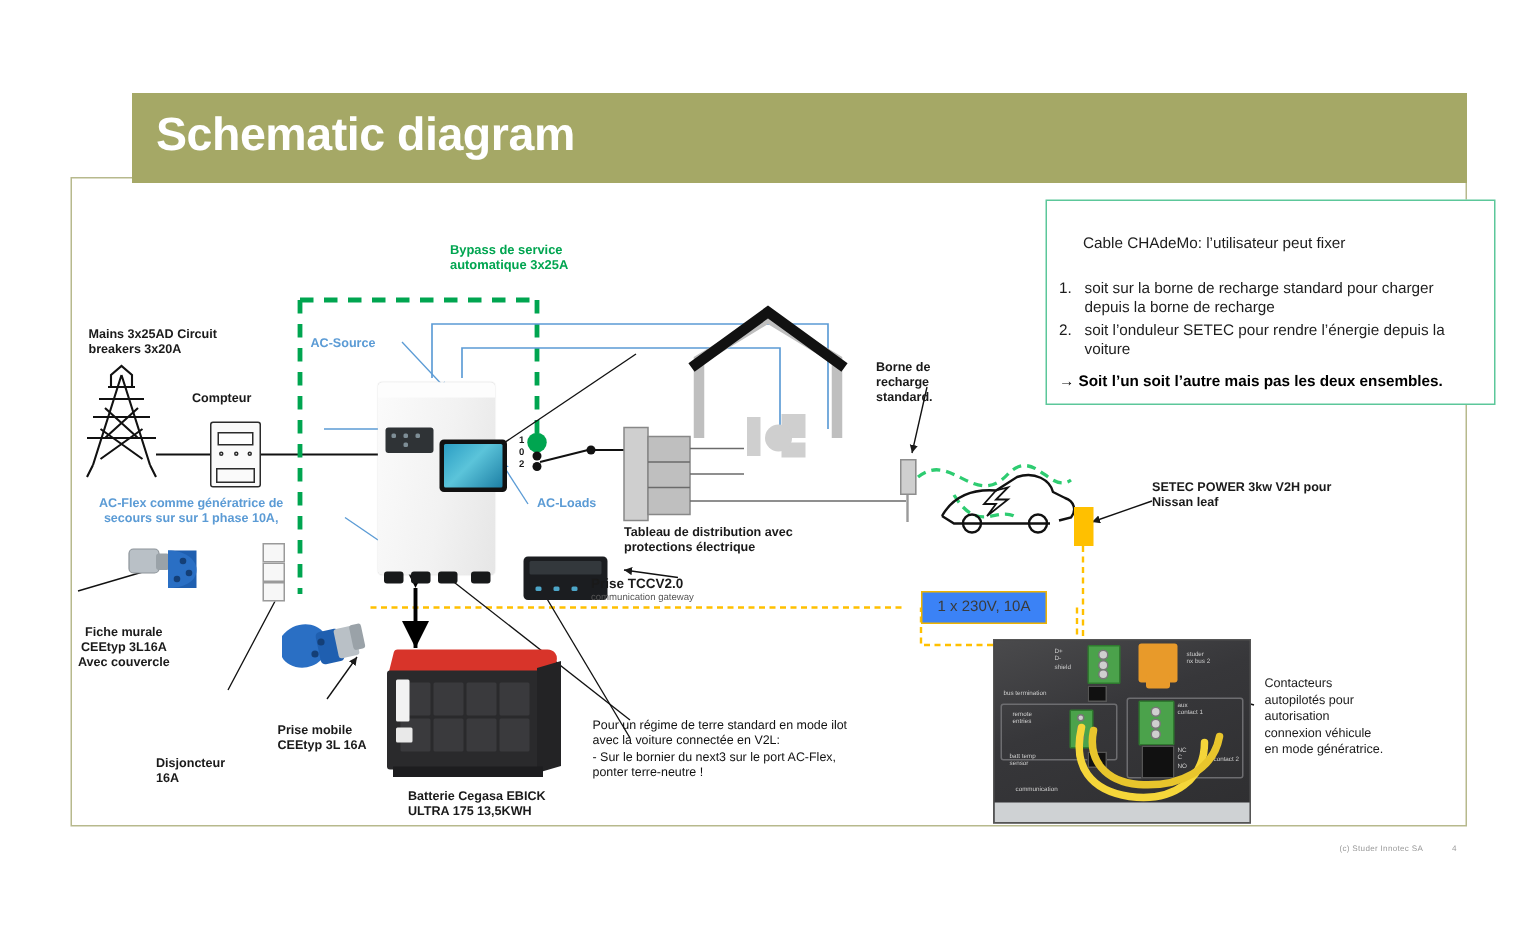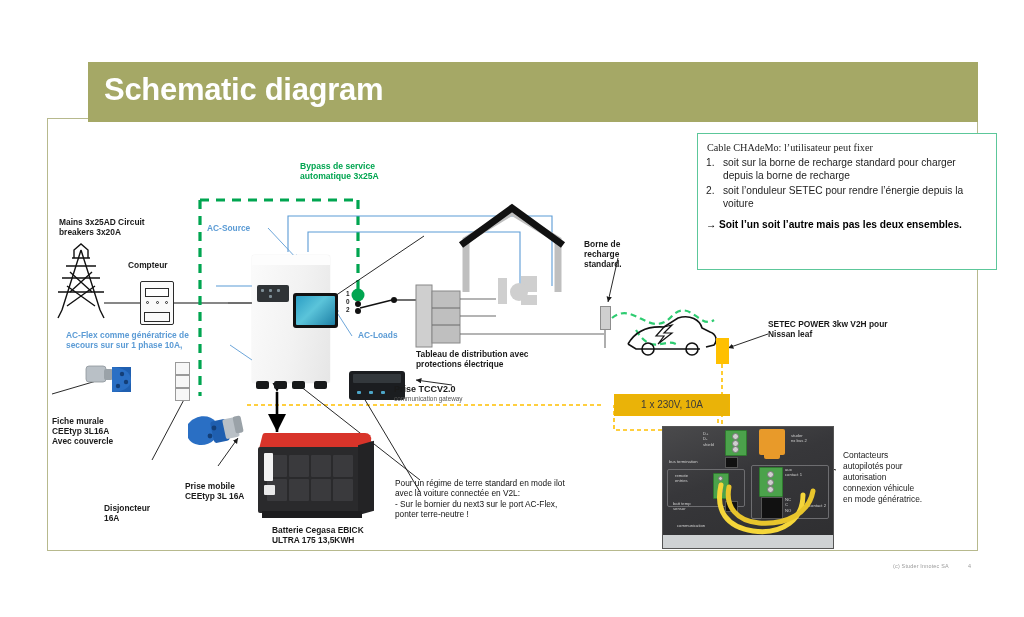--- a/index.html
+++ b/index.html
@@ -31,31 +31,31 @@
   .lbl-green{position:absolute;color:#00a550;font-size:8.6px;font-weight:bold;line-height:1.2;white-space:pre-line;}
   .lbl-sm{position:absolute;color:#555;font-size:6.4px;line-height:1.2;white-space:pre-line;}
   .lbl-body{position:absolute;color:#111;font-size:8.3px;font-weight:normal;line-height:1.25;white-space:pre-line;}
 
   
   .callout{
     position:absolute;left:697px;top:133px;width:300px;height:137px;
     border:1.4px solid #5cc79a;background:#ffffff;box-sizing:border-box;
     padding:6px 8px 4px 8px;
   }
-  .callout p{margin:1px;font-size:10.2px;color:#1d1d1d;line-height:1.33;font-family:Liberation Serif, serif;}
+  .callout p{margin:16px;font-size:10.2px;color:#1d1d1d;line-height:1.33;}
   .callout ol{margin:0;padding:0;list-style:none;}
   .callout li{font-size:10.2px;color:#1d1d1d;line-height:1.33;
     padding-left:17px;position:relative;margin-top:1px;}
   .callout li .num{position:absolute;left:0;top:0;}
   .callout .concl{margin-top:7px;font-weight:bold;font-size:10.2px;line-height:1.33;}
 
   
   .ybox{
-    position:absolute;left:614px;top:394px;width:116px;height:22px;
-    border:1.3px solid #f0b400;box-sizing:border-box;background:#eab308;
+    position:absolute;left:614px;top:394px;width:84px;height:22px;
+    border:1.3px solid #f0b400;box-sizing:border-box;background:#3b82f6;
   }
   .ybox span{display:block;text-align:center;line-height:20px;font-size:10px;color:#3a3a3a;}
 
   
   .footer{position:absolute;left:893px;top:563px;font-size:5.4px;color:#9a9a9a;letter-spacing:.2px;}
   .footer .pg{position:absolute;left:75px;top:0;}
 
   
   svg.diagram{position:absolute;left:0;top:0;width:1024px;height:617px;pointer-events:none;}
   .inverter{
@@ -365,24 +365,24 @@
     </svg>
     <div class="pc-base"></div>
   </div>
 
   <div class="lbl-green" style="left:300px;top:161px;">Bypass de service
 automatique 3x25A</div>
   <div class="lbl" style="left:59px;top:218px;">Mains 3x25AD Circuit
 breakers 3x20A</div>
   <div class="lbl" style="left:128px;top:261px;">Compteur</div>
   <div class="lbl-blue" style="left:207px;top:223px;">AC-Source</div>
-  <div class="lbl-blue" style="left:66px;top:330px;">AC-Flex comme génératrice de
+  <div class="lbl-blue" style="left:66px;top:330px;text-align:center;">AC-Flex comme génératrice de
 secours sur sur 1 phase 10A,</div>
   <div class="lbl-blue" style="left:358px;top:330px;">AC-Loads</div>
-  <div class="lbl" style="left:52px;top:417px;">Fiche murale
+  <div class="lbl" style="left:52px;top:417px;text-align:center;">Fiche murale
 CEEtyp 3L16A
 Avec couvercle</div>
   <div class="lbl" style="left:104px;top:504px;">Disjoncteur
 16A</div>
   <div class="lbl" style="left:185px;top:482px;">Prise mobile
 CEEtyp 3L 16A</div>
   <div class="lbl" style="left:416px;top:350px;">Tableau de distribution avec
 protections électrique</div>
   <div class="lbl" style="left:584px;top:240px;">Borne de
 recharge

